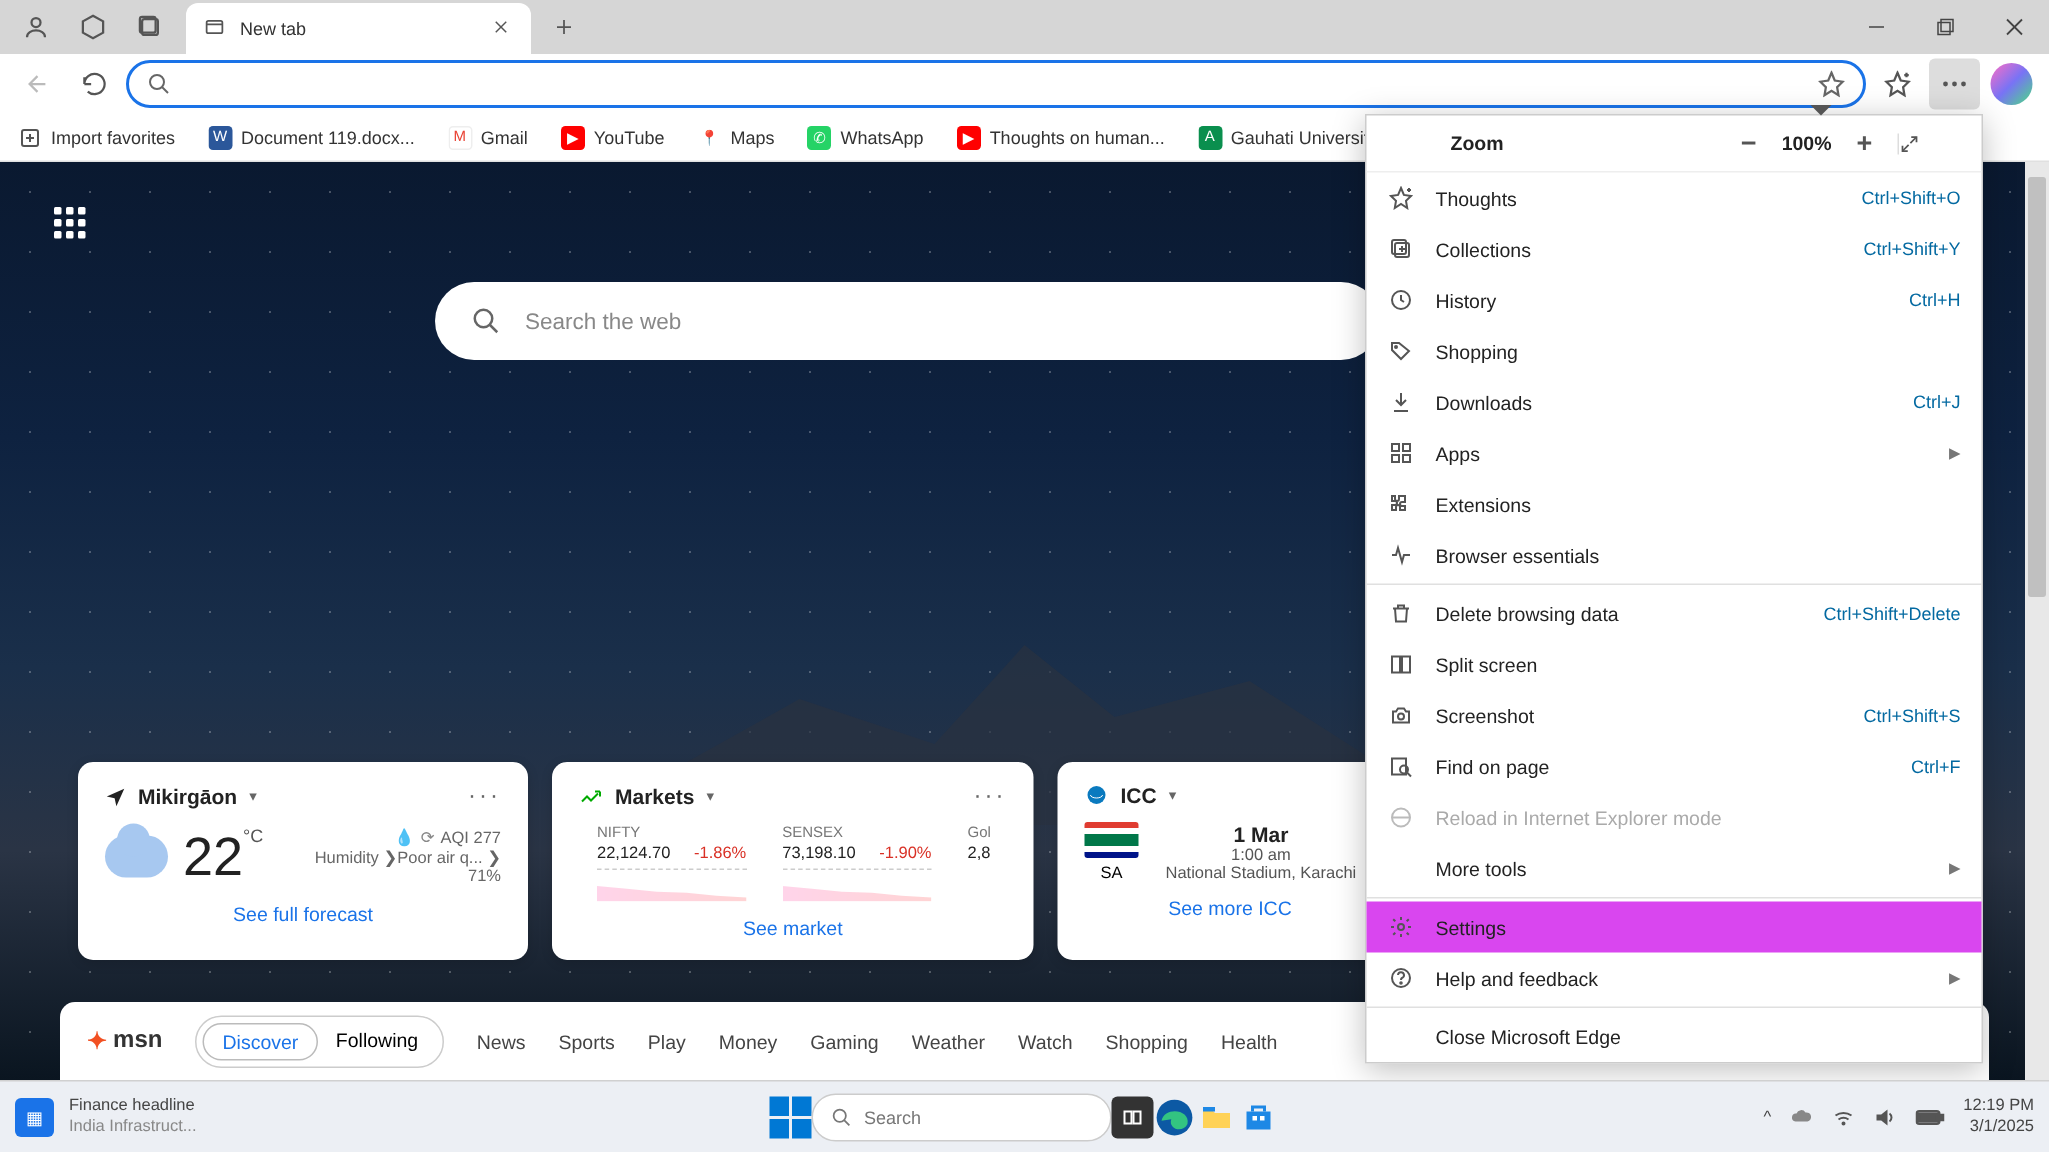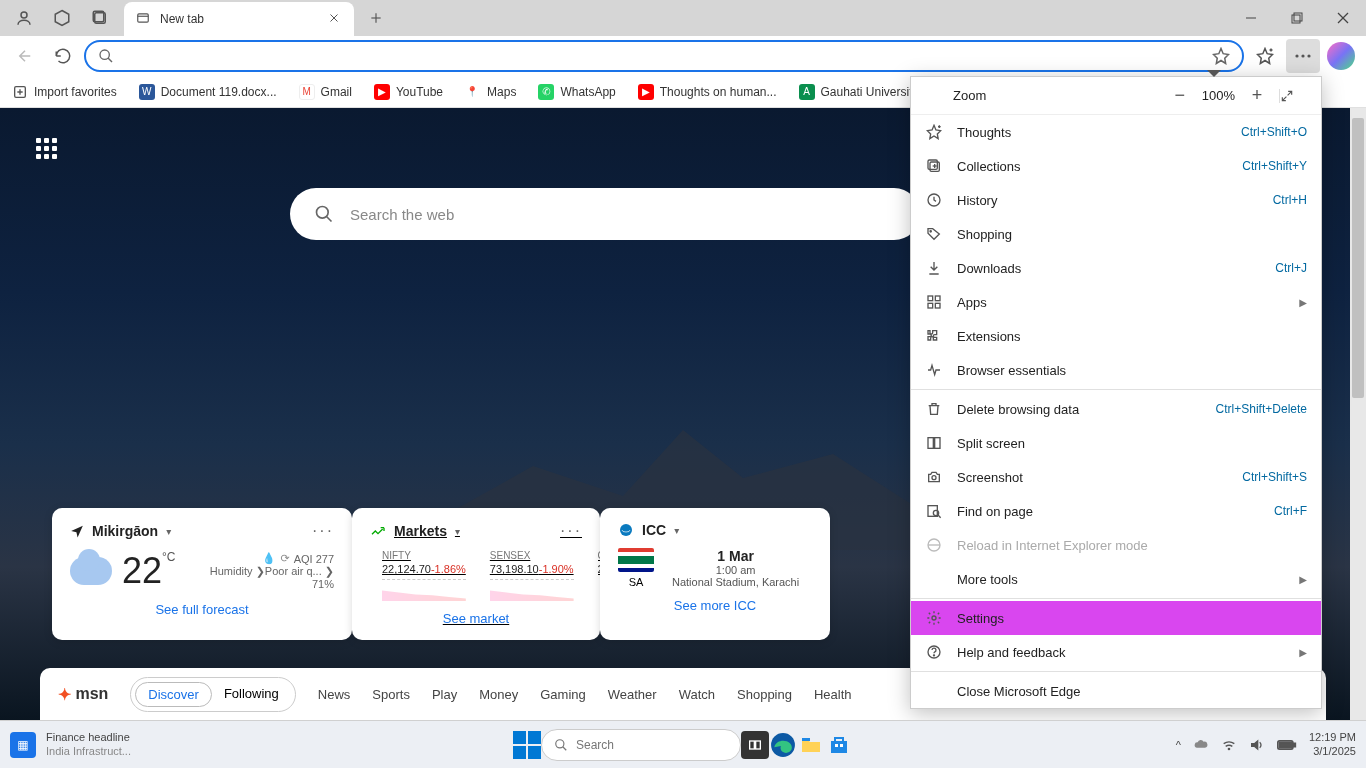--- a/index.html
+++ b/index.html
@@ -42,38 +42,38 @@
 .scrollbar-thumb { position: absolute; right: 2px; top: 10px; width: 12px; height: 280px; background: #c0c0c0; border-radius: 2px; }
 
 .apps-grid { position: absolute; top: 24px; left: 30px; width: 32px; height: 32px; display: grid; grid-template-columns: repeat(3,5px); grid-template-rows: repeat(3,5px); gap: 3px; padding: 6px; }
 .apps-grid span { background: #fff; border-radius: 1px; }
 
 .search-pill { position: absolute; top: 80px; left: 290px; width: 630px; height: 52px; background: #fff; border-radius: 26px; display: flex; align-items: center; padding: 0 24px; gap: 16px; }
 .search-pill .mag { color: #666; }
 .search-pill .ph { color: #888; font-size: 15px; }
 
 
-.cards { position: absolute; bottom: 80px; left: 52px; display: flex; }
+.cards { position: absolute; bottom: 80px; left: 52px; display: flex; gap: 16px; }
 .card { background: #fff; border-radius: 10px; padding: 14px 18px; box-shadow: 0 2px 8px rgba(0,0,0,0.15); }
 .card-header { display: flex; align-items: center; gap: 8px; margin-bottom: 10px; }
 .card-header .title { font-size: 14px; font-weight: 600; color: #222; }
 .card-header .chev { color: #666; font-size: 10px; }
 .card-header .dots { margin-left: auto; color: #666; font-size: 16px; letter-spacing: 2px; }
 .card .footer-link { color: #1a73e8; font-size: 13px; text-align: center; margin-top: 10px; }
 
 .weather-card { width: 300px; }
 .weather-body { display: flex; align-items: center; gap: 10px; }
 .temp-big { font-size: 36px; color: #222; }
 .temp-unit { font-size: 12px; color: #555; vertical-align: top; }
 .weather-meta { font-size: 11px; color: #666; text-align: right; flex: 1; }
 .weather-meta .aqi { display: flex; align-items: center; gap: 4px; justify-content: flex-end; }
 .cloud-icon { width: 42px; height: 28px; background: #a7c8f0; border-radius: 14px; position: relative; }
 .cloud-icon::before { content: ""; position: absolute; width: 22px; height: 22px; background: #a7c8f0; border-radius: 50%; top: -8px; left: 8px; }
 
-.markets-card { width: 248px; text-decoration: underline; }
+.markets-card { width: 321px; }
 .market-row { display: flex; gap: 12px; }
 .market-item { flex: 1; margin-left: 12px; }
 .market-name { font-size: 10px; color: #777; }
 .market-val { font-size: 11px; color: #222; margin-top: 2px; display: flex; justify-content: space-between; }
 .market-val .chg { color: #d93025; }
 .spark { height: 22px; margin-top: 4px; border-top: 1px dashed #ccc; position: relative; }
 .spark::after { content: ""; position: absolute; left: 0; right: 0; bottom: 0; height: 12px; background: linear-gradient(90deg,#f5a 0,#f55 100%); clip-path: polygon(0 20%,20% 35%,40% 50%,60% 55%,80% 70%,100% 80%,100% 100%,0 100%); opacity: 0.25; border-top: 1px solid #d93025; }
 
 .icc-card { width: 230px; }
 .match-body { display: flex; align-items: center; gap: 18px; }
@@ -85,21 +85,21 @@
 .bottom-nav { position: absolute; bottom: 0; left: 40px; right: 40px; height: 52px; background: #fff; border-radius: 10px 10px 0 0; display: flex; align-items: center; padding: 0 18px; gap: 22px; }
 .msn-logo { display: flex; align-items: center; gap: 4px; font-weight: 600; color: #333; font-size: 16px; }
 .nav-pill { border: 1px solid #ccc; border-radius: 18px; padding: 4px; display: flex; }
 .nav-pill div { padding: 4px 12px; font-size: 13px; border-radius: 14px; }
 .nav-pill .active { background: #fff; border: 1px solid #bbb; color: #1a73e8; }
 .nav-item { font-size: 13px; color: #444; }
 
 
 .dropdown { position: absolute; top: 76px; right: 44px; width: 412px; background: #fff; border: 1px solid #ccc; box-shadow: 0 4px 20px rgba(0,0,0,0.25); font-size: 13px; color: #222; }
 .dd-arrow { position: absolute; top: -7px; right: 100px; width: 0; height: 0; border-left: 7px solid transparent; border-right: 7px solid transparent; border-top: 7px solid #555; }
-.dd-zoom { display: flex; align-items: center; padding: 8px 14px; border-bottom: 1px solid #eee; }
+.dd-zoom { display: flex; align-items: center; padding: 8px 28px; border-bottom: 1px solid #eee; font-weight: bold; }
 .dd-zoom .lbl { margin-left: 28px; }
 .dd-zoom .spacer { flex: 1; }
 .dd-zoom .zbtn { width: 28px; text-align: center; color: #555; font-size: 18px; }
 .dd-zoom .pct { margin: 0 8px; }
 .dd-item { display: flex; align-items: center; padding: 8px 14px; gap: 14px; }
 .dd-item .icn { width: 18px; height: 18px; display: flex; align-items: center; justify-content: center; color: #555; }
 .dd-item .lbl { flex: 1; }
 .dd-item .shortcut { color: #0369a1; font-size: 12px; }
 .dd-item .sub { color: #777; font-size: 10px; }
 .dd-item.disabled { color: #aaa; }

